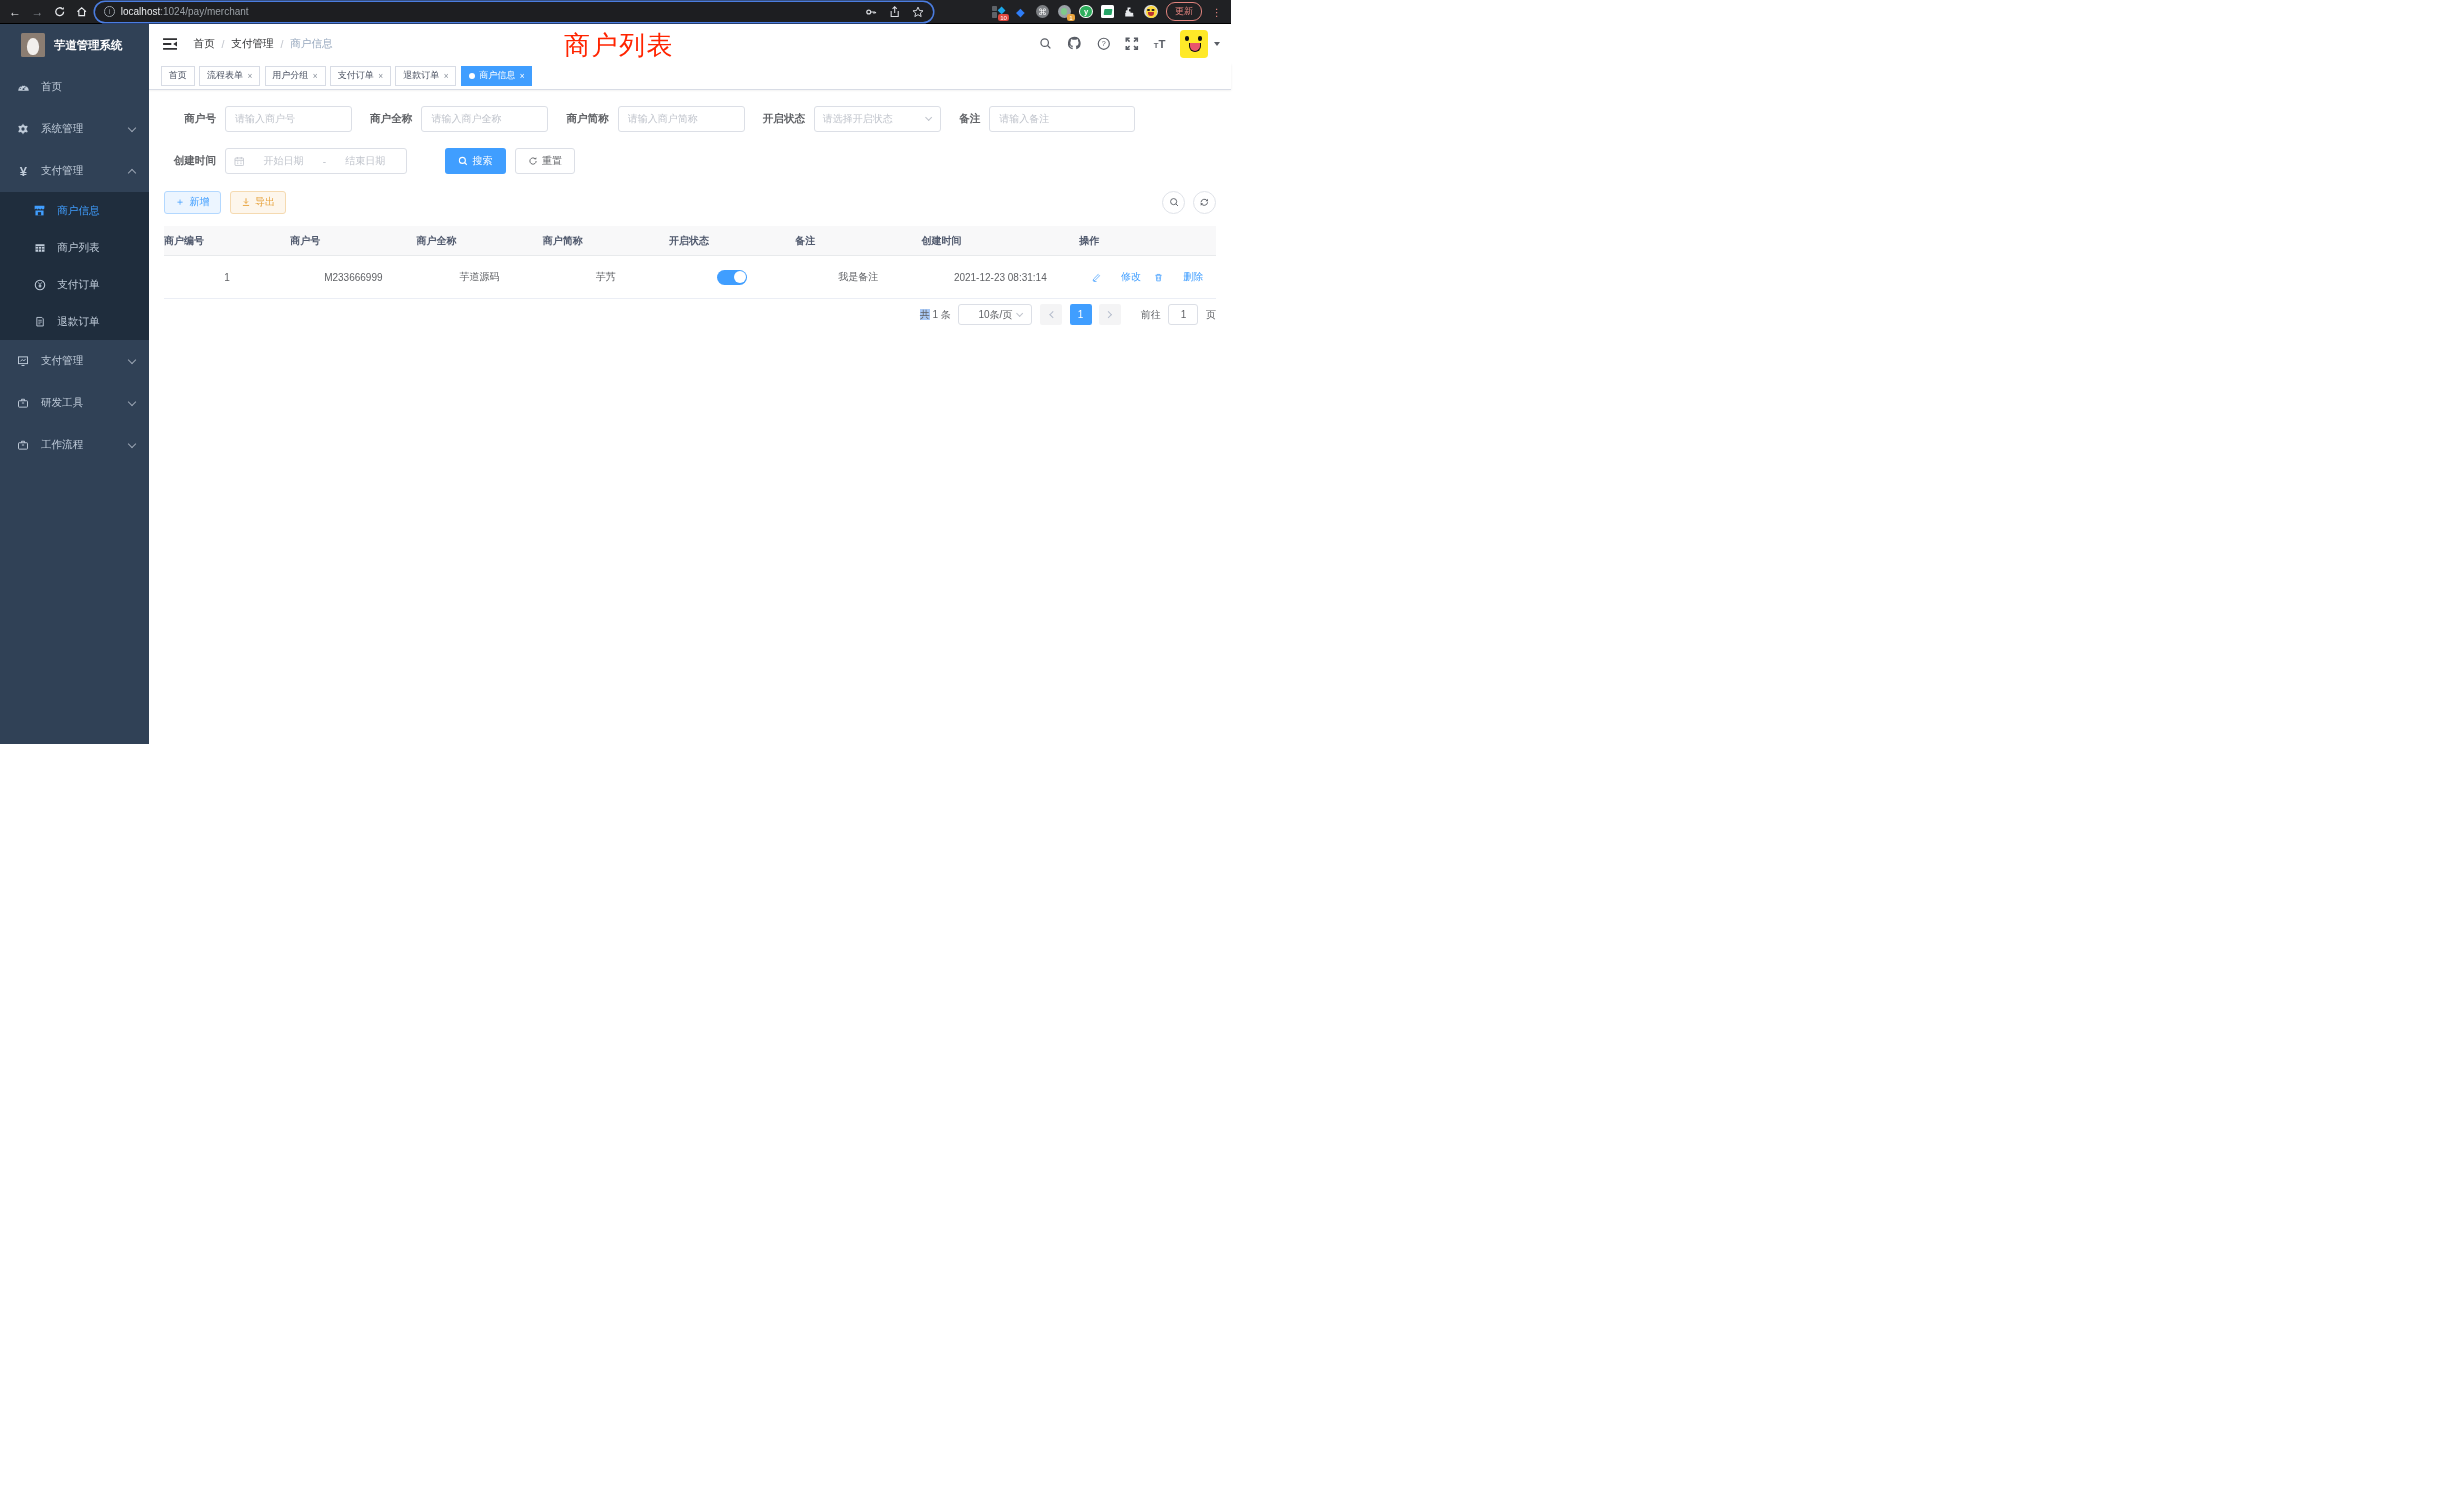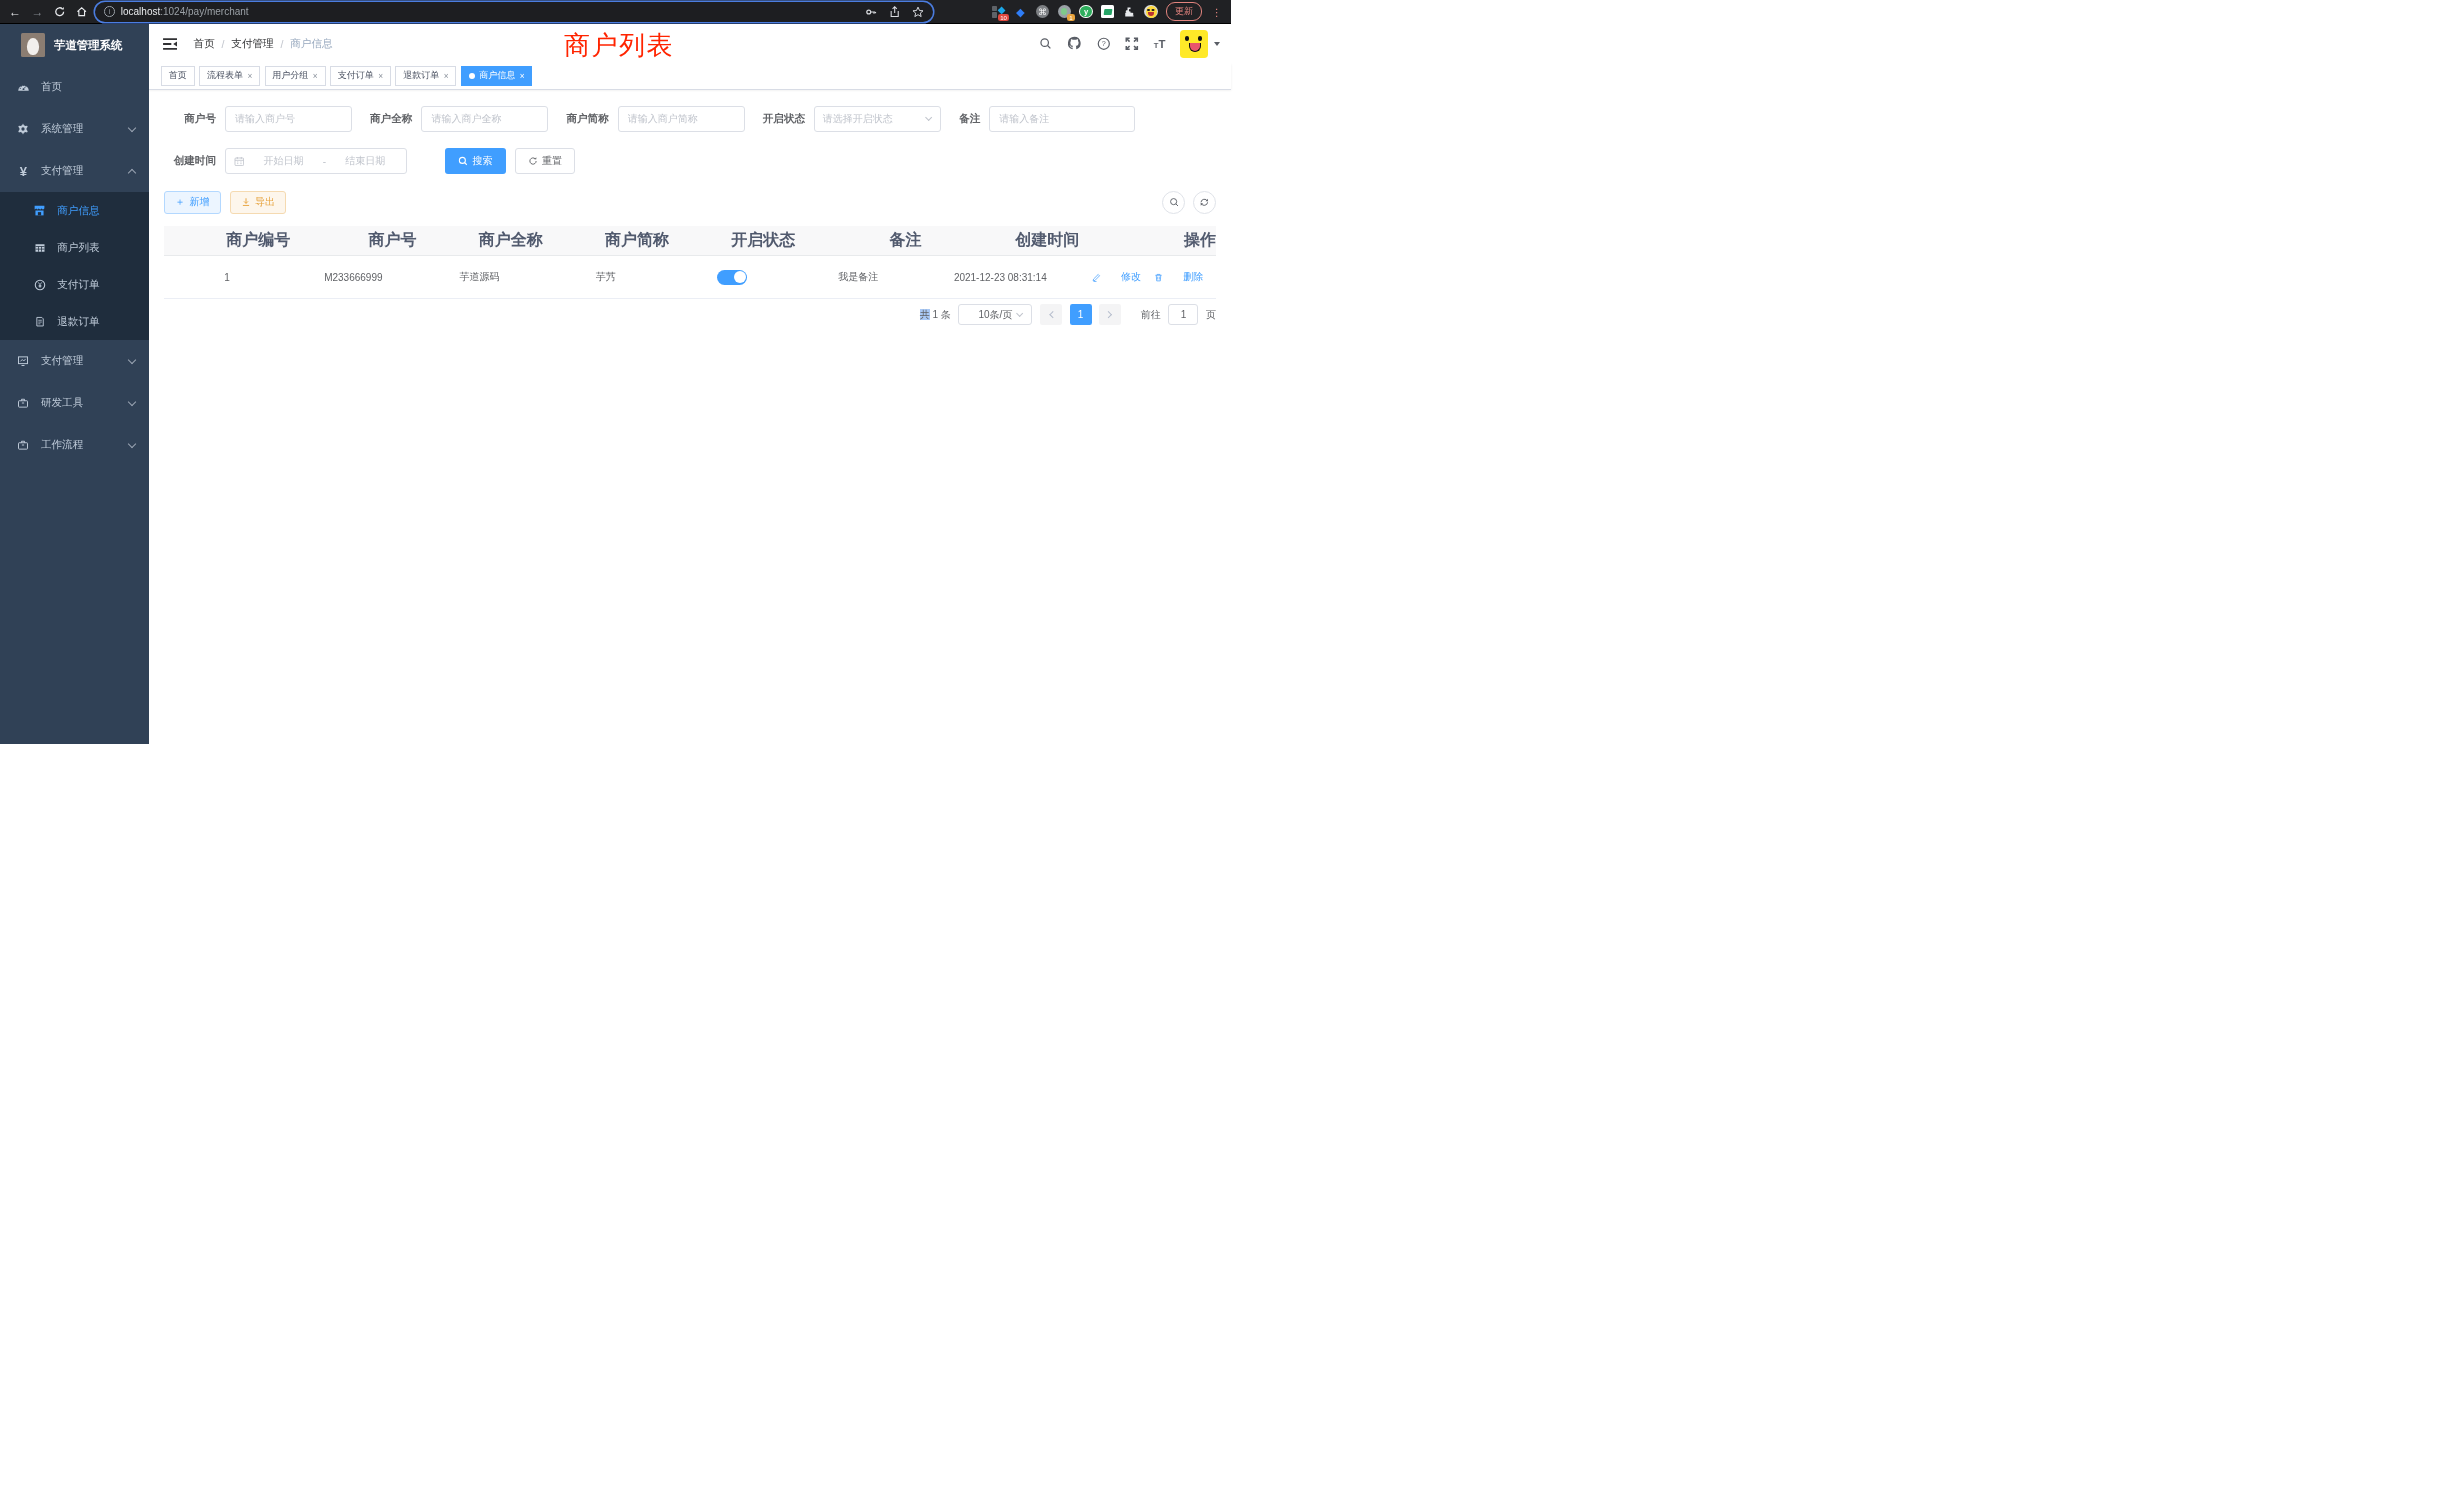--- a/index.html
+++ b/index.html
@@ -125,22 +125,22 @@
   .btn-reset { background:#fff; border-color:#dcdfe6; color:#606266; margin-left:9px; }
   .btn-add { height:23px; background:#ecf5ff; border-color:#b3d8ff; color:#409eff; padding:0 10px; }
   .btn-export { height:23px; background:#fdf6ec; border-color:#f5dab1; color:#e6a23c; padding:0 10px; margin-left:9px; }
   .toolbar-row { display:flex; align-items:center; margin-bottom:12px; }
   .toolbar-right { margin-left:auto; display:flex; gap:7.6px; }
   .circle-btn { width:23px; height:23px; border:0.8px solid #e0e3e9; border-radius:50%; background:#fff;
     display:flex; align-items:center; justify-content:center; color:#5a5e66; cursor:pointer; }
 
   
   table.grid { width:100%; border-collapse:collapse; table-layout:fixed; }
-  table.grid th { background:#f8f8f9; color:#515a6e; font-size:16px; font-weight:bold;
-    height:30px; text-align:right; border-bottom:0.8px solid #e8eaec; }
+  table.grid th { background:#f8f8f9; color:#515a6e; font-size:10px; font-weight:bold;
+    height:30px; text-align:left; border-bottom:0.8px solid #e8eaec; }
   table.grid td { height:43px; text-align:center; font-size:10px; color:#606266; border-bottom:0.8px solid #ebeef5; }
   .toggle { width:30px; height:15px; background:#409eff; border-radius:7.6px; display:inline-block;
     position:relative; cursor:pointer; vertical-align:middle; }
   .toggle::after { content:""; position:absolute; right:1.5px; top:1.5px; width:12px; height:12px;
     background:#fff; border-radius:50%; }
   .op-link { color:#409eff; font-size:10px; cursor:pointer; display:inline-flex; align-items:center; gap:20px; }
   .op-link + .op-link { margin-left:10.6px; }
 
   
   .pagination { display:flex; align-items:center; justify-content:flex-end; gap:7.6px;

